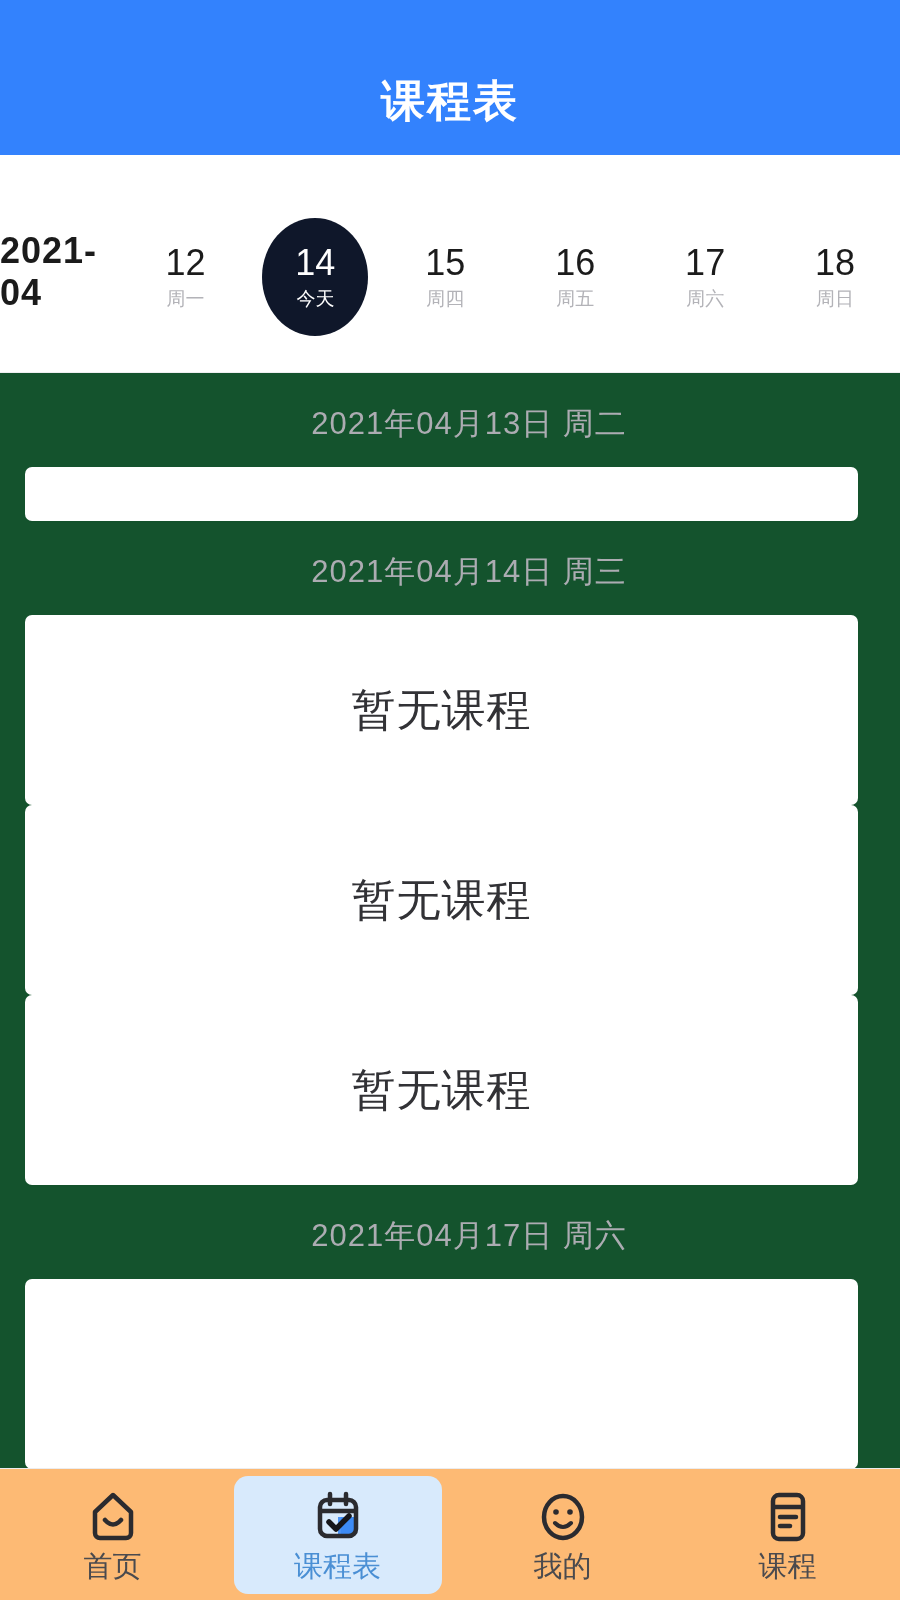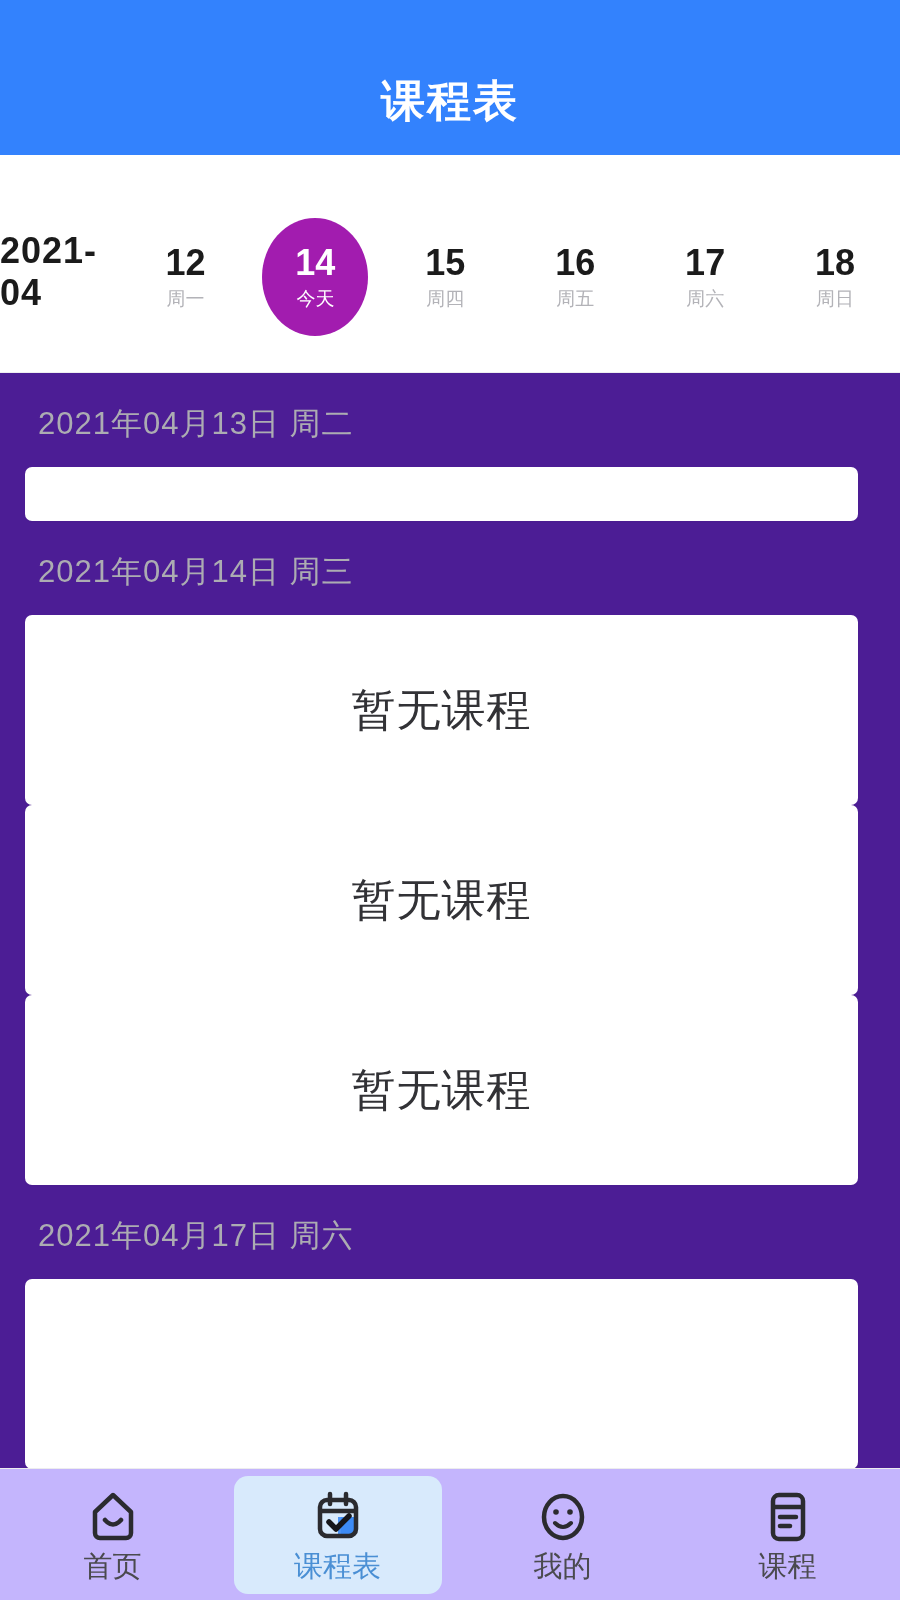--- a/index.html
+++ b/index.html
@@ -32,49 +32,49 @@
   .month-label { font-size:36px; font-weight:bold; color:#1b1b1b; letter-spacing:1px; }
   .days-row { display:flex; width:100%; margin-top:14px; }
   .day-cell {
     flex:1 1 0; display:flex; flex-direction:column; align-items:center; justify-content:center;
     padding:6px 0 10px;
   }
   .day-inner {
     width:106px; height:118px; border-radius:53px/59px;
     display:flex; flex-direction:column; align-items:center; justify-content:center;
   }
-  .day-cell.selected .day-inner { background:#a21caf; }
-  .day-num { font-size:36px; font-weight:bold; color:#1b1b1b; line-height:1.15; }
+  .day-cell.selected .day-inner { background:#0f172a; }
+  .day-num { font-size:36px; font-weight:normal; color:#1b1b1b; line-height:1.15; }
   .day-wk  { font-size:19px; color:#b3b3b8; margin-top:7px; line-height:1.1;font-family:Liberation Mono, monospace; }
   .day-cell.selected .day-num,
   .day-cell.selected .day-wk { color:#ffffff; }
 
   
   .schedule-list {
-    flex:1 1 auto; background:#4c1d95;
-    overflow:hidden; position:relative;
+    flex:1 1 auto; background:#14532d;
+    overflow:hidden; position:relative;text-align:center;
   }
   .day-group { padding:0; }
   .group-date {
     font-size:31px; color:#acacb2; letter-spacing:1px;
     padding:30px 0 22px 38px;
   }
   .course-card {
     margin:0 42px 0 25px;
     background:#ffffff; border-radius:7px;
     box-shadow:0 1px 2px rgba(0,0,0,0.035);
     min-height:190px;
     display:flex; align-items:center; justify-content:center;
   }
   .course-card.empty-stub { min-height:54px; }
   .empty-text { font-size:44px; color:#323236; letter-spacing:1px; }
 
   
   .tab-bar {
-    flex:0 0 132px; background:#c4b5fd;
+    flex:0 0 132px; background:#fdba74;
     border-top:1px solid #ececee;
     display:flex; align-items:flex-end;
   }
   .tab-item {
     flex:1 1 0; display:flex; flex-direction:column;
     align-items:center; justify-content:center;
     height:100%;
   }
   .tab-pill {
     width:208px; height:118px; border-radius:14px;

